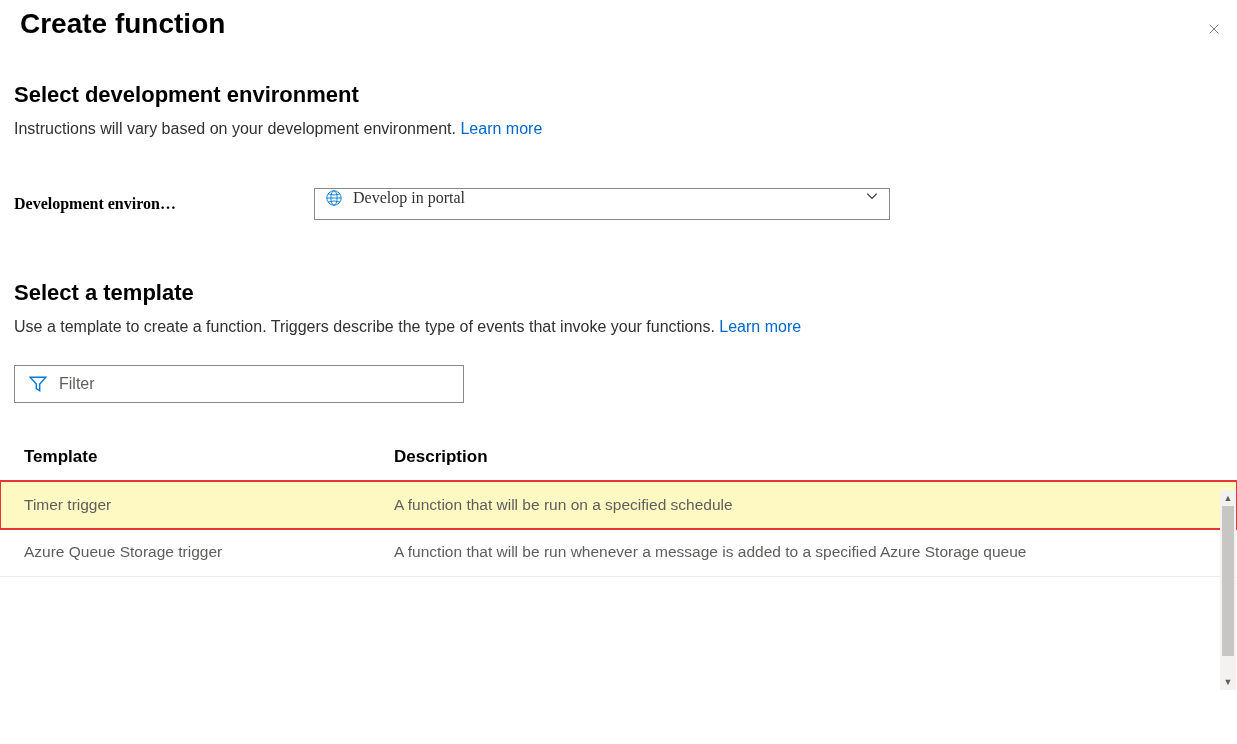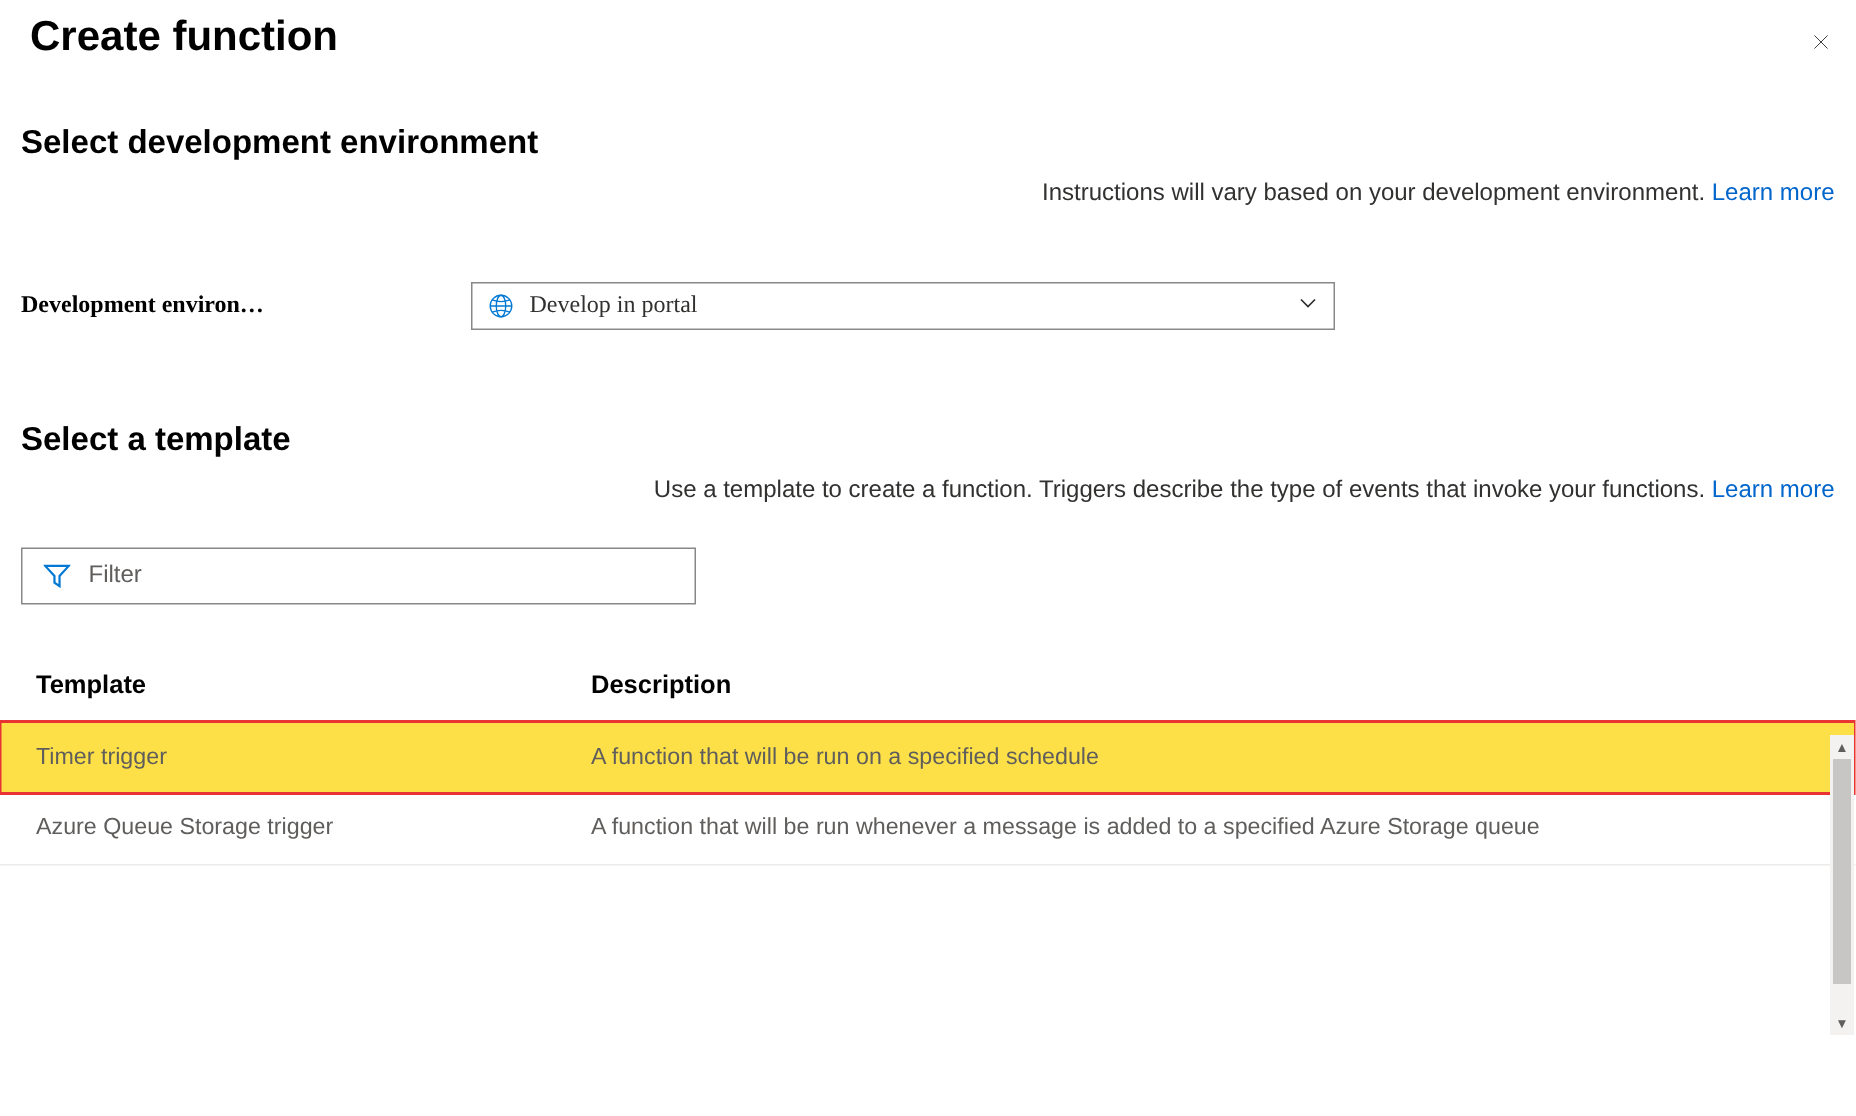--- a/index.html
+++ b/index.html
@@ -36,21 +36,20 @@
       font-size: 22px;
       font-weight: 600;
       color: #000;
       margin-top: 42px;
       margin-bottom: 10px;
     }
     .section-desc {
       font-size: 16px;
       color: #323130;
       line-height: 1.4;
-      text-align: right;
     }
     .section-desc a {
       color: #0066cc;
       text-decoration: none;
       cursor: pointer;
     }
     .form-row {
       display: flex;
       align-items: center;
       margin-top: 48px;
@@ -64,21 +63,21 @@
       white-space: nowrap;
       overflow: hidden;
       text-overflow: ellipsis;
       padding-right: 20px;
     }
     .dropdown {
       width: 576px;
       height: 32px;
       border: 1px solid #8a8886;
       display: flex;
-      align-items: center;
+      align-items: flex-start;
       padding: 0 10px;
       cursor: pointer;
       background: #fff;
     }
     .dropdown .globe-icon {
       width: 18px; height: 18px;
       margin-right: 10px;
     }
     .dropdown .globe-icon svg { width: 100%; height: 100%; }
     .dropdown-value {
@@ -128,21 +127,21 @@
     tbody td {
       font-size: 15.5px;
       padding: 12px 14px;
       vertical-align: top;
       border-bottom: 1px solid #edebe9;
       color: #605e5c;
       line-height: 1.45;
     }
     tbody td:first-child { padding-left: 24px; }
     tbody tr.selected {
-      background: #fde047;
+      background: #fef9c3;
       outline: 2px solid #e83434;
       outline-offset: -1px;
       margin-left: 24px;
     }
     tbody tr { cursor: pointer; }
     .scrollbar {
       position: absolute;
       right: 1px;
       top: 490px;
       width: 16px;

